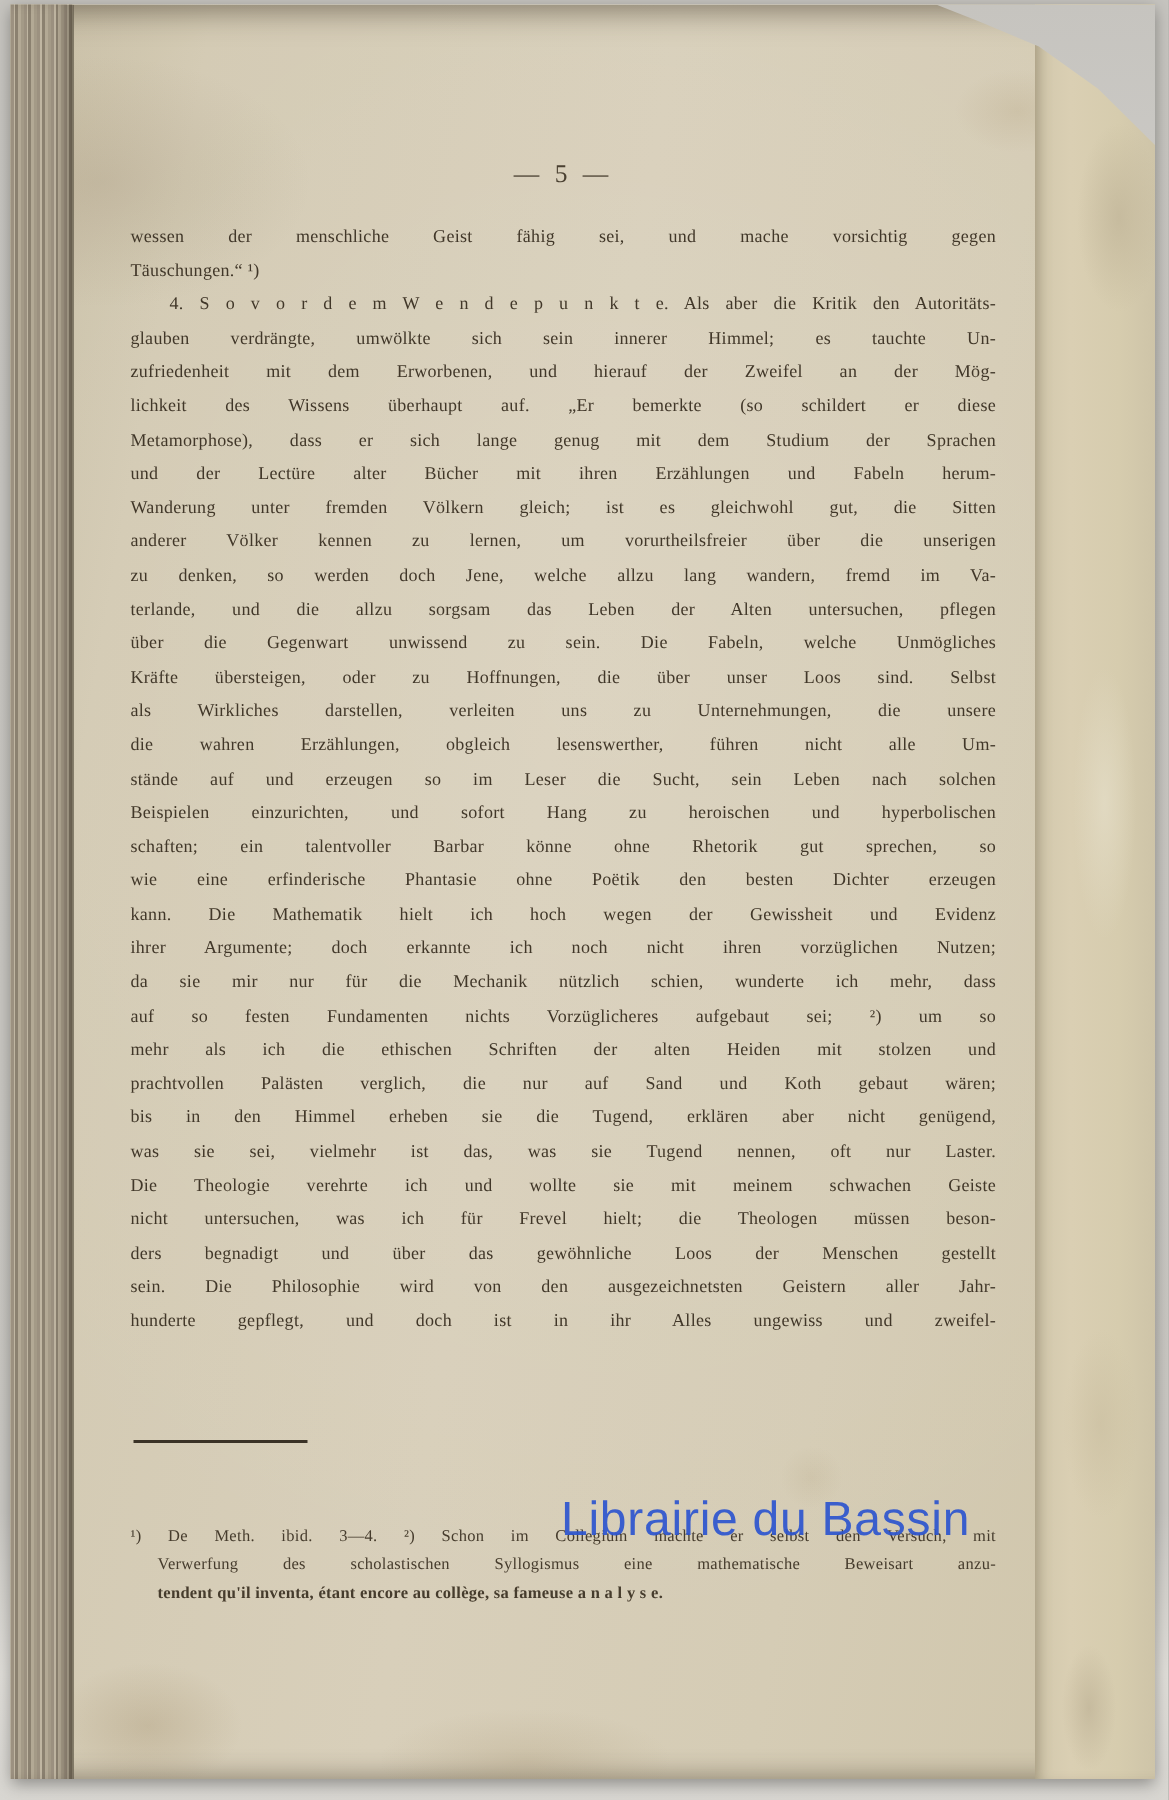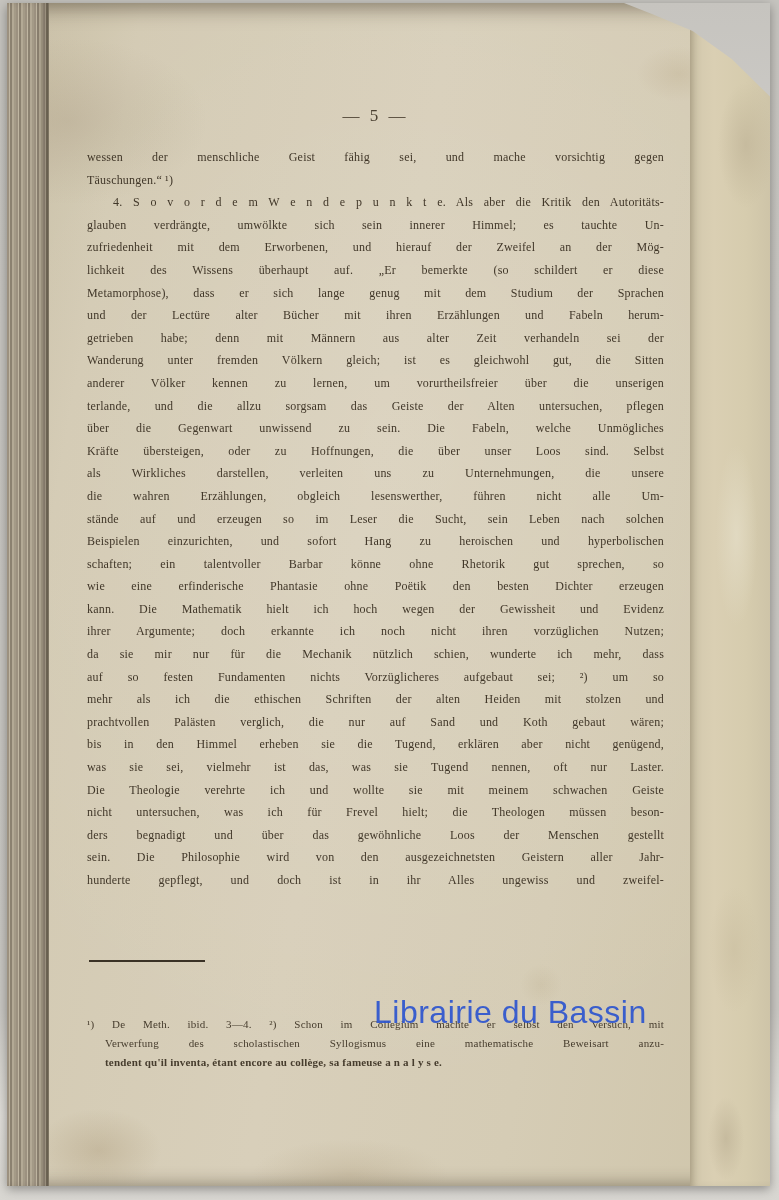--- a/index.html
+++ b/index.html
@@ -82,24 +82,24 @@
       <div class="page-number">— 5 —</div>
       <div class="body-text">
           <div class="line">wessen der menschliche Geist fähig sei, und mache vorsichtig gegen</div>
           <div class="line short">Täuschungen.“ ¹)</div>
           <div class="line indent">4. S o v o r d e m W e n d e p u n k t e.  Als aber die Kritik den Autoritäts-</div>
           <div class="line">glauben verdrängte, umwölkte sich sein innerer Himmel; es tauchte Un-</div>
           <div class="line">zufriedenheit mit dem Erworbenen, und hierauf der Zweifel an der Mög-</div>
           <div class="line">lichkeit des Wissens überhaupt auf.  „Er bemerkte (so schildert er diese</div>
           <div class="line">Metamorphose), dass er sich lange genug mit dem Studium der Sprachen</div>
           <div class="line">und der Lectüre alter Bücher mit ihren Erzählungen und Fabeln herum-</div>
-          <div class="line">getrieben habe; denn mit Männern aus alter Zeit verhandeln sei der</div>
           <div class="line">Wanderung unter fremden Völkern gleich; ist es gleichwohl gut, die Sitten</div>
           <div class="line">anderer Völker kennen zu lernen, um vorurtheilsfreier über die unserigen</div>
-          <div class="line">terlande, und die allzu sorgsam das Geiste der Alten untersuchen, pflegen</div>
+          <div class="line">zu denken, so werden doch Jene, welche allzu lang wandern, fremd im Va-</div>
+          <div class="line">terlande, und die allzu sorgsam das Leben der Alten untersuchen, pflegen</div>
           <div class="line">über die Gegenwart unwissend zu sein.  Die Fabeln, welche Unmögliches</div>
           <div class="line">Kräfte übersteigen, oder zu Hoffnungen, die über unser Loos sind.  Selbst</div>
           <div class="line">als Wirkliches darstellen, verleiten uns zu Unternehmungen, die unsere</div>
           <div class="line">die wahren Erzählungen, obgleich lesenswerther, führen nicht alle Um-</div>
           <div class="line">stände auf und erzeugen so im Leser die Sucht, sein Leben nach solchen</div>
           <div class="line">Beispielen einzurichten, und sofort Hang zu heroischen und hyperbolischen</div>
           <div class="line">schaften; ein talentvoller Barbar könne ohne Rhetorik gut sprechen, so</div>
           <div class="line">wie eine erfinderische Phantasie ohne Poëtik den besten Dichter erzeugen</div>
           <div class="line">kann.  Die Mathematik hielt ich hoch wegen der Gewissheit und Evidenz</div>
           <div class="line">ihrer Argumente; doch erkannte ich noch nicht ihren vorzüglichen Nutzen;</div>

